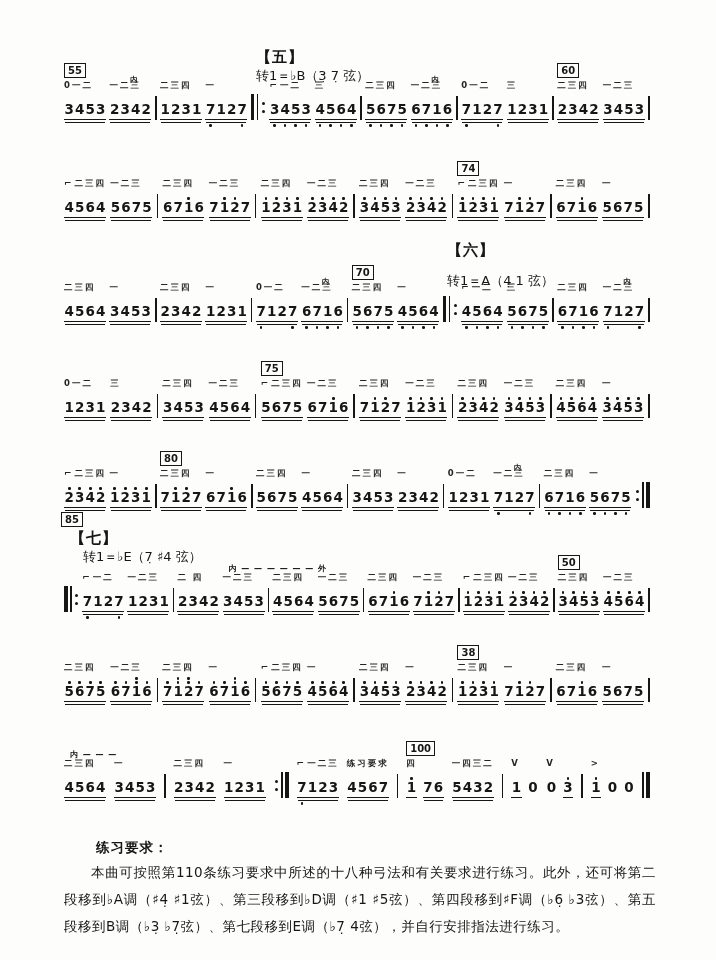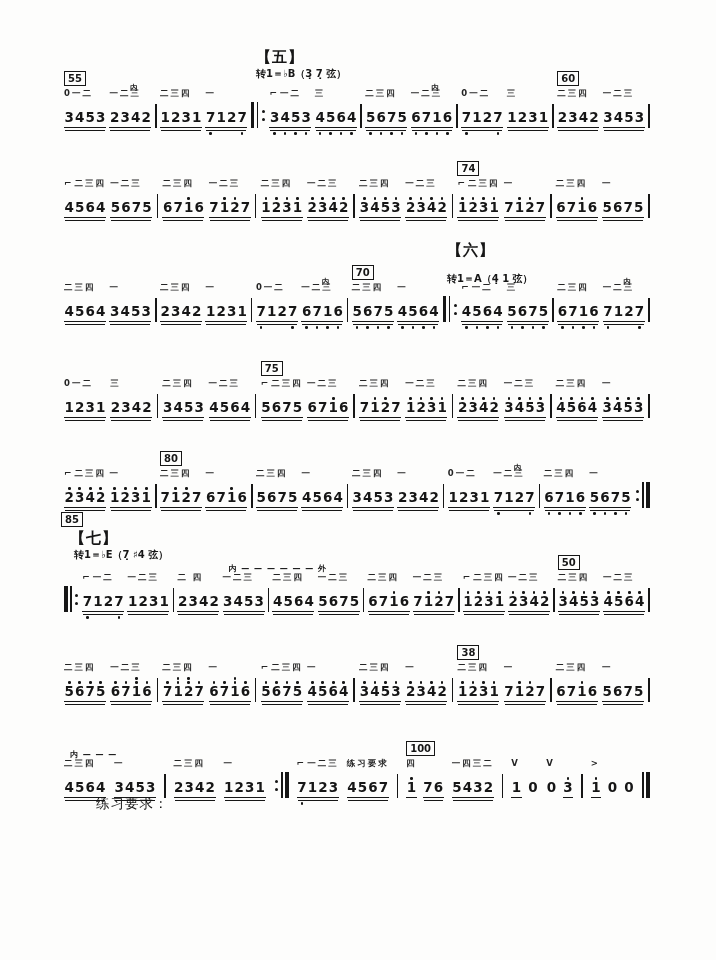--- a/index.html
+++ b/index.html
@@ -1,21 +1,21 @@
 <!DOCTYPE html>
 <html><head>
 <meta charset="utf-8">
 <style>
   *{margin:0;padding:0;box-sizing:border-box}
   html,body{background:#e8e8e8}
   .page{position:relative;width:716px;height:960px;background:#fdfdfc;margin:0 auto;
         font-family:"DejaVu Sans",sans-serif;color:#161616;overflow:hidden}
   
   .sec{position:absolute;font-weight:700;font-size:15px;letter-spacing:1px;white-space:nowrap}
-  .key{position:absolute;font-weight:700;font-size:10px;white-space:nowrap}
+  .key{position:absolute;font-weight:400;font-size:13px;white-space:nowrap}
   
   .line{position:absolute;left:64px;width:586px;display:flex;justify-content:space-between;align-items:flex-end}
   .beat{position:relative;display:flex;flex-direction:column;align-items:flex-start}
   .fing{height:14px;font-size:8.5px;font-weight:700;letter-spacing:2px;white-space:nowrap;color:#242424}
   .bow{margin-right:1px;font-size:9px}
   .nei{position:relative;top:-6px;margin-left:-11px;font-size:7.5px;letter-spacing:0}
   .span-label{position:absolute;top:-9px;left:6px;font-size:8px;font-weight:700;white-space:nowrap;letter-spacing:1px}
   .num-box{position:absolute;top:-17px;left:0;border:1.3px solid #161616;background:#fdfdfc;
            font-weight:700;font-size:10px;line-height:13px;padding:0 3px;white-space:nowrap}
   .num-box.abs{position:absolute;top:auto;left:auto}
@@ -33,38 +33,38 @@
   .bdc{width:10.5px;display:flex;justify-content:center;align-items:flex-start}
   .dot{width:2.6px;height:2.6px;border-radius:50%;background:#161616}
   
   .bar{width:1.6px;height:24px;background:#161616;margin-bottom:9px}
   .grp{display:flex;align-items:center;gap:2.5px;margin-bottom:9px;height:26px}
   .thick{width:3.5px;height:26px;background:#161616}
   .thin{width:1.6px;height:26px;background:#161616}
   .rdots{display:flex;flex-direction:column;gap:5px;margin:0 1px}
   .rdots .dot{width:3px;height:3px}
   
-  .f-title{position:absolute;left:96px;top:795px;font-weight:400;font-size:13.5px;letter-spacing:1px}
+  .f-title{position:absolute;left:96px;top:839px;font-weight:700;font-size:13.5px;letter-spacing:1px}
   .f-body{position:absolute;left:64px;top:859px;width:592px;font-size:13.5px;line-height:27px;
           text-align:justify;text-indent:2em;letter-spacing:.5px}
 </style>
 </head>
 <body>
 
 <div class="page">
   <div class="sec" style="left:256px;top:48px">【五】</div>
   <div class="key" style="left:256px;top:67px">转1＝♭B（3̣ 7̣ 弦）</div>
   <div class="sec" style="left:447px;top:241px">【六】</div>
   <div class="key" style="left:447px;top:272px">转1＝A（4̣ 1 弦）</div>
   <div class="sec" style="left:70px;top:529px">【七】</div>
-  <div class="key" style="left:74px;top:548px">转1＝♭E（7̣ ♯4 弦）</div>
+  <div class="key" style="left:83px;top:548px">转1＝♭E（7̣ ♯4 弦）</div>
   <div class="num-box abs" style="left:61px;top:512px">85</div>
 
   <div id="score">
-      <div class="line" style="top: 88px;">
+      <div class="line" style="top: 80px;">
         <div class="beat">
           <div class="num-box">55</div>
           <div class="fing">0一二</div>
           <div class="digits">
             <div class="seg">
               <div class="sd u2">
                 <span class="dg">
                   <span class="td"></span>
                   <span class="dn">3</span>
                 </span>
@@ -3480,13 +3480,14 @@
           </div>
         </div>
         <div class="grp">
           <span class="thin"></span>
           <span class="thick"></span>
         </div>
       </div>
     </div>
 
   <div class="f-title">练习要求：</div>
+  <div class="f-body">本曲可按照第110条练习要求中所述的十八种弓法和有关要求进行练习。此外，还可将第二段移到♭A调（♯4̣ ♯1弦）、第三段移到♭D调（♯1 ♯5弦）、第四段移到♯F调（♭6̣ ♭3弦）、第五段移到B调（♭3̣ ♭7̣弦）、第七段移到E调（♭7̣ 4弦），并自行安排指法进行练习。</div>
 </div>
 
 </body></html>

